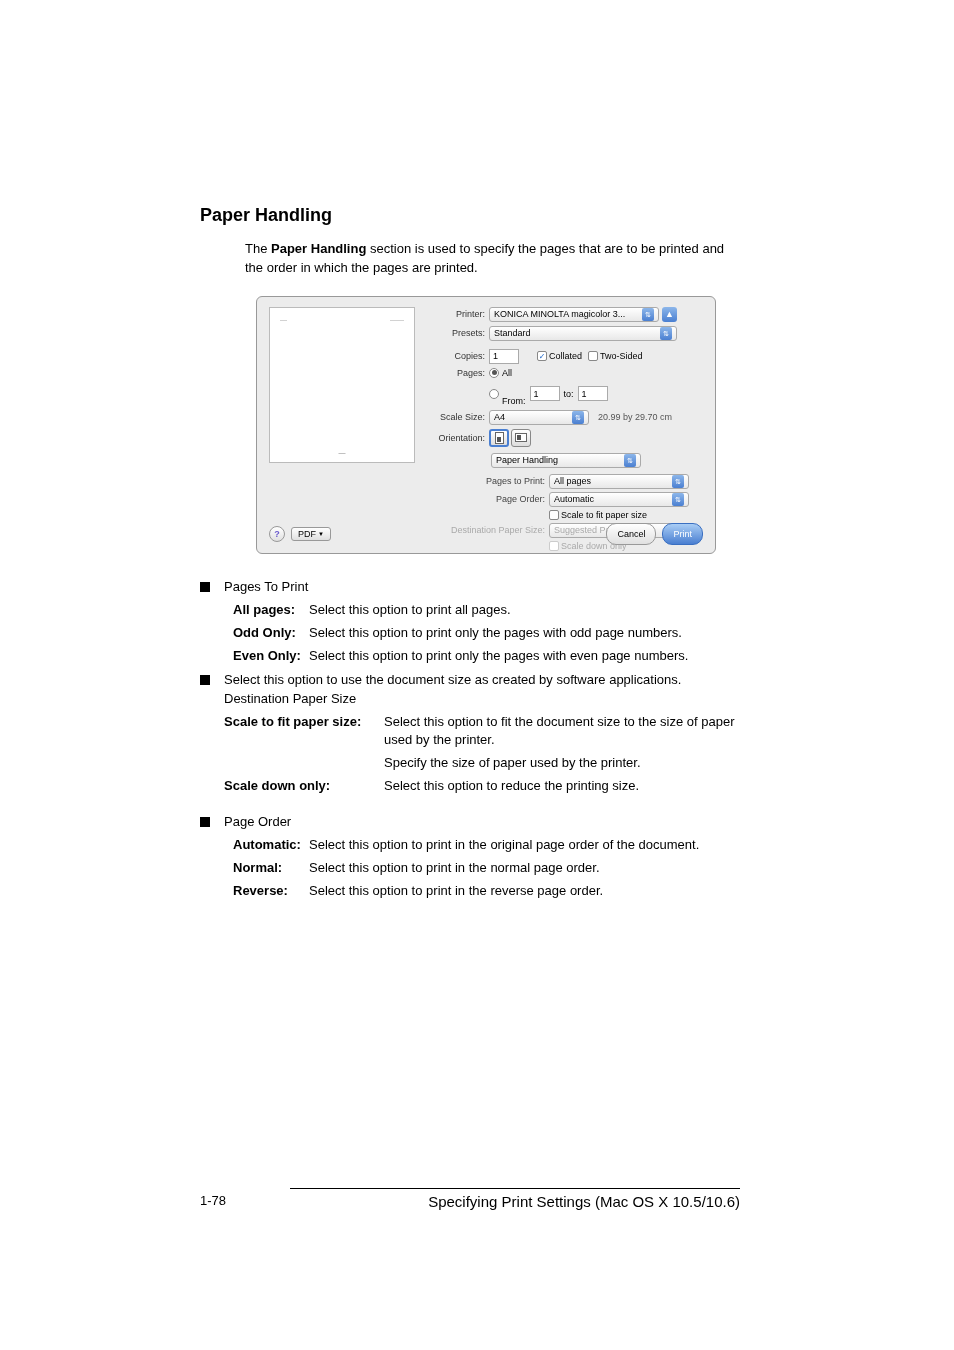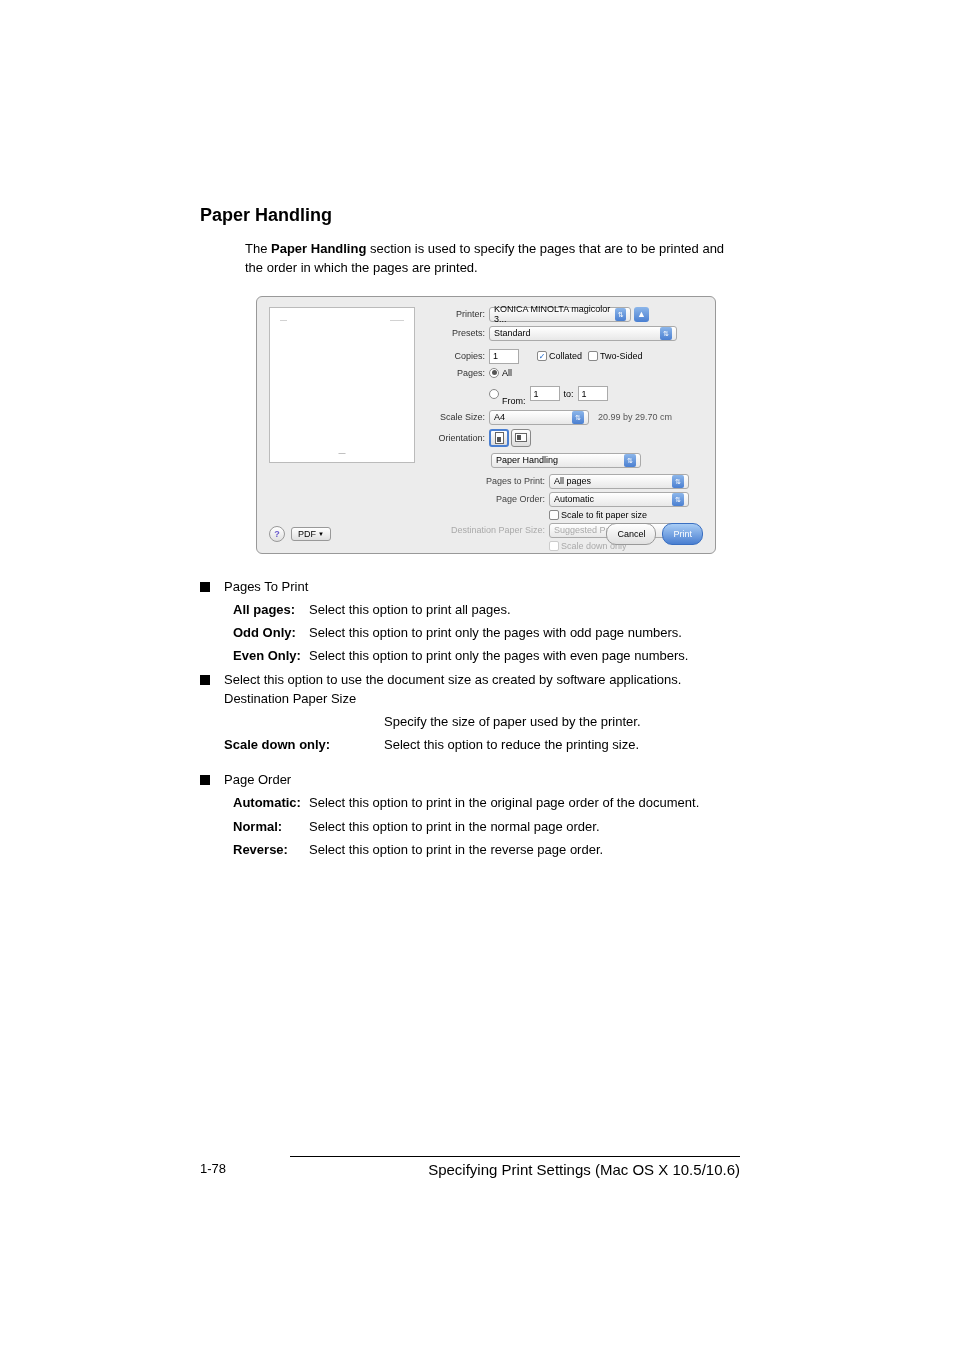--- a/index.html
+++ b/index.html
@@ -276,21 +276,21 @@
     margin-left: 24px;
     margin-bottom: 5px;
   }
   .def-row-wide .def-term { width: 160px; }
   .def-row-wide .def-desc { flex:1; }
 
   
   .page-footer {
     position: absolute;
     left: 200px;
-    top: 1156px;
+    top: 1188px;
     width: 540px;
   }
   .page-footer .rule {
     border-top: 1px solid #000;
     margin-left: 90px;
     margin-bottom: 4px;
   }
   .page-footer .ft-row {
     display: flex;
     justify-content: space-between;
@@ -312,21 +312,21 @@
       <div class="preview-box">
           <span>—</span>
           <span>——</span>
         </div>
       <div style="font-size:7px;color:#888;">—</div>
     </div>
 
     <div class="dlg-right">
       <div class="dlg-row">
         <span class="dlg-label">Printer:</span>
-        <span class="dlg-select" style="width:142px;justify-content:space-between;">
+        <span class="dlg-select" style="width:170px;justify-content:space-between;">
           <span>KONICA MINOLTA magicolor 3...</span>
           <span class="arrows">⇅</span>
         </span>
         <span class="status-sq">▲</span>
       </div>
       <div class="dlg-row">
         <span class="dlg-label">Presets:</span>
         <span class="dlg-select" style="width:188px;justify-content:space-between;">
           <span>Standard</span>
           <span class="arrows">⇅</span>
@@ -457,20 +457,24 @@
       <div class="def-term" style="width:76px;"><span>Even Only</span>:</div>
       <div class="def-desc">Select this option to print only the pages with even page numbers.</div>
     </div>
 
     <div class="bullet-item" style="margin-top:6px;">
       <div class="bullet-sq"></div>
       <div class="bullet-content">
         <div>Select this option to use the document size as created by software applications.</div>
         <div>Destination Paper Size</div>
       </div>
+    </div>
+    <div class="def-row-wide">
+      <div class="def-term"><span>Scale to fit paper size</span>:</div>
+      <div class="def-desc">Select this option to fit the document size to the size of paper used by the printer.</div>
     </div>
     <div class="def-row-wide">
       <div class="def-term"></div>
       <div class="def-desc">Specify the size of paper used by the printer.</div>
     </div>
     <div class="def-row-wide">
       <div class="def-term"><span>Scale down only</span>:</div>
       <div class="def-desc">Select this option to reduce the printing size.</div>
     </div>
 

